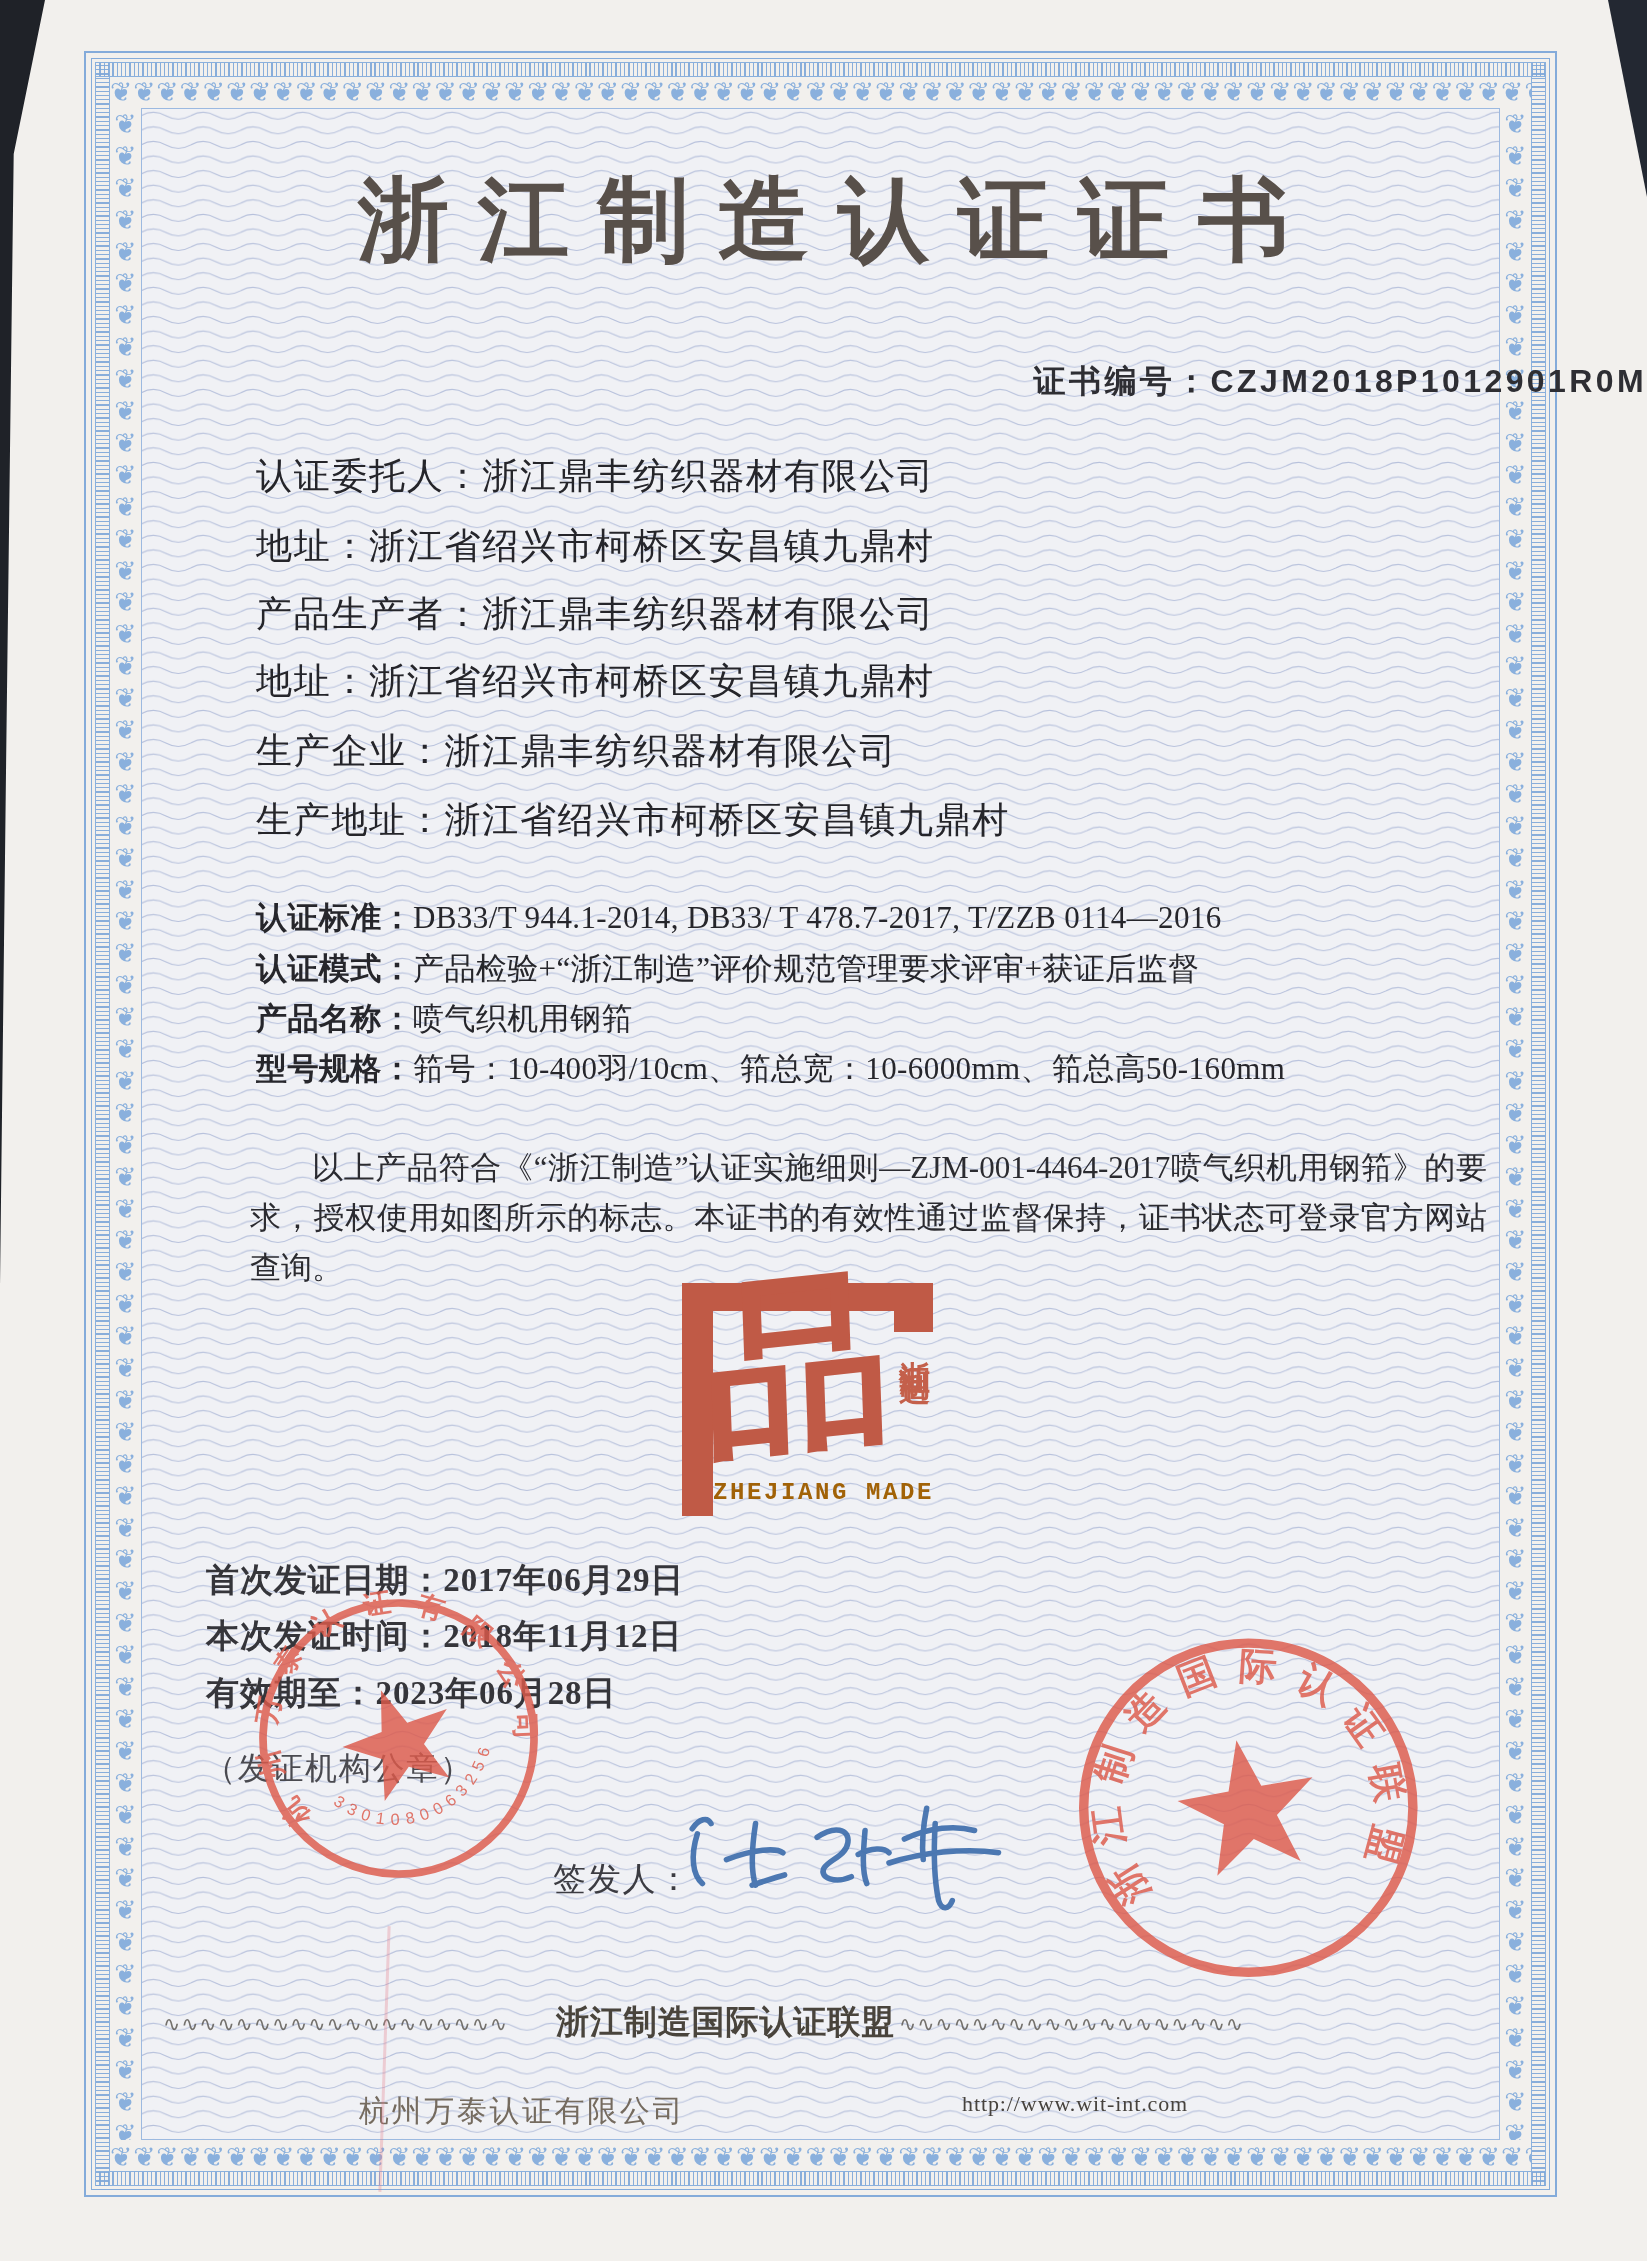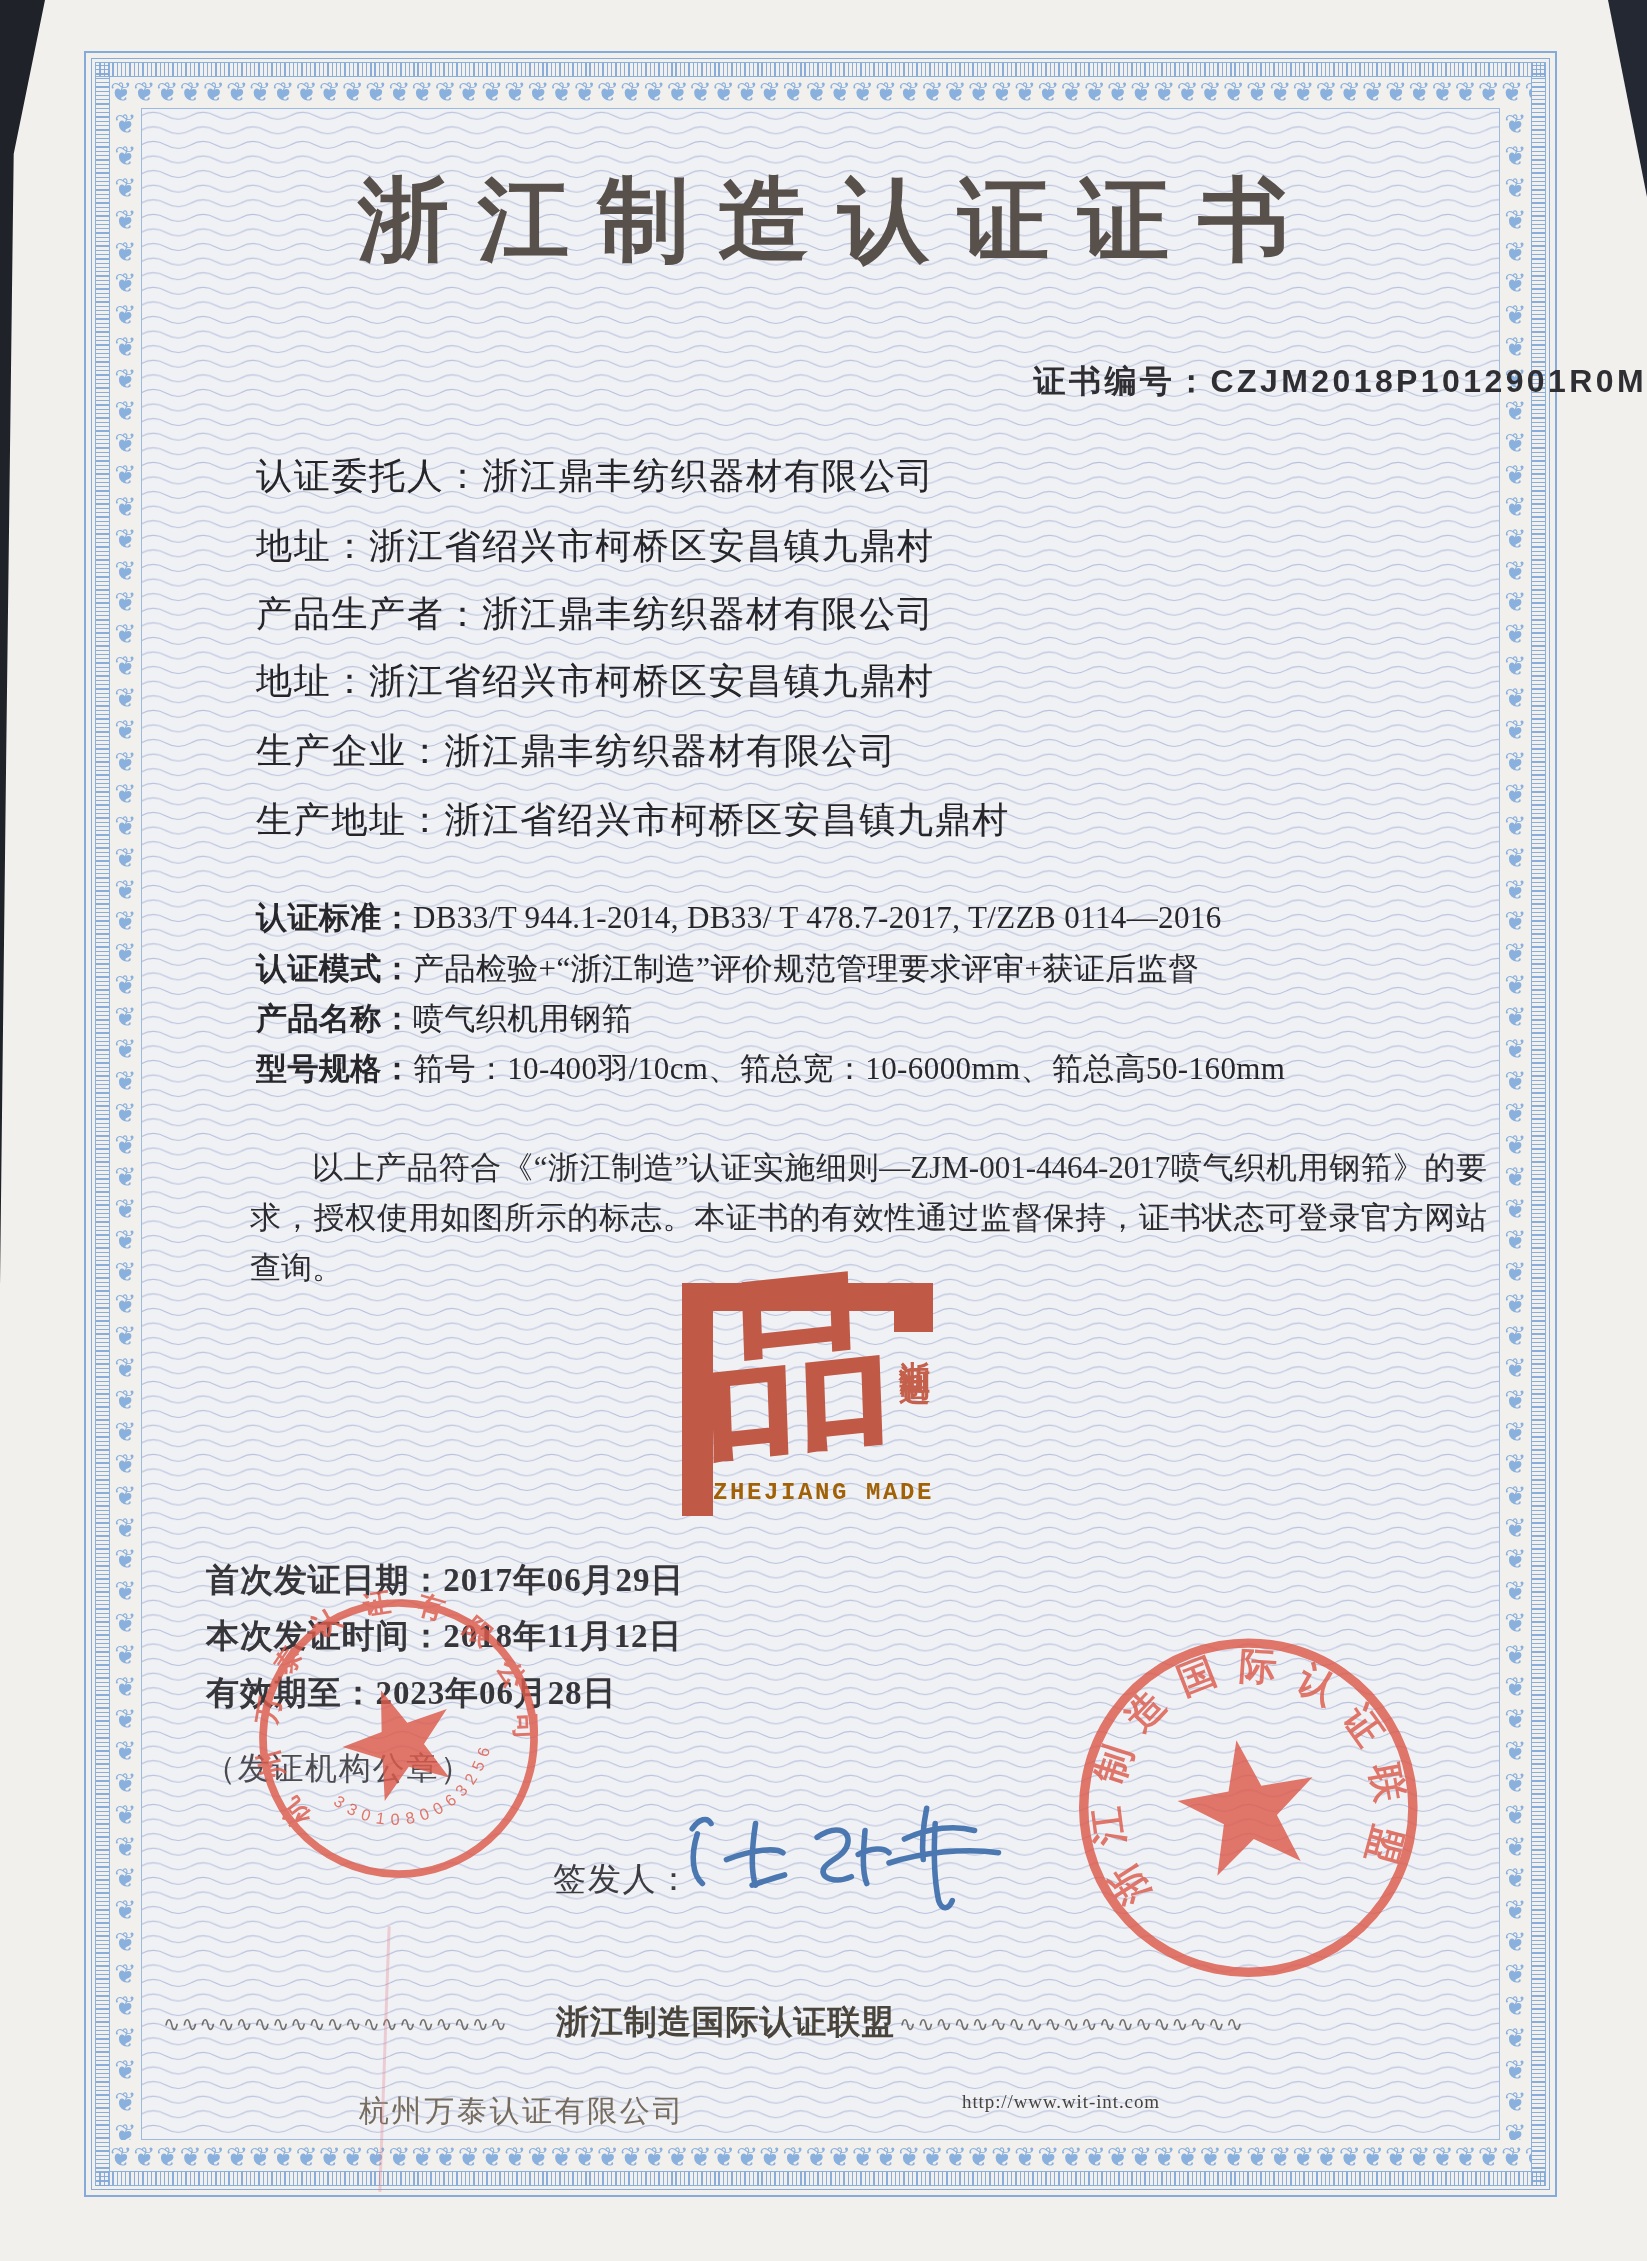--- a/index.html
+++ b/index.html
@@ -71,21 +71,21 @@
   .stamp-right{left:1068px;top:1626px;transform:rotate(-10deg);}
   .sig{left:673px;top:1774px;}
 
   
   .orn{top:2012px;font-size:20.6px;color:#56524b;opacity:.8;letter-spacing:0.9px;overflow:hidden;
     white-space:nowrap;width:343px;}
   .orn-l{left:163px;}
   .orn-r{left:899px;}
   .divtitle{left:556px;top:2000px;font-size:33px;font-weight:700;color:#49443c;letter-spacing:0.9px;}
   .foot-co{left:359px;top:2091px;font-size:30px;color:#756b5f;letter-spacing:2.6px;}
-  .foot-url{left:962px;top:2091px;font-size:19px;color:#46423d;letter-spacing:0.9px;}
+  .foot-url{left:962px;top:2091px;font-size:22px;color:#46423d;letter-spacing:0.9px;}
 </style>
 </head>
 <body>
 
 <div class="page">
 
   <div class="scan-left"></div>
   <div class="scan-tr"></div>
 
   <div class="frame">

